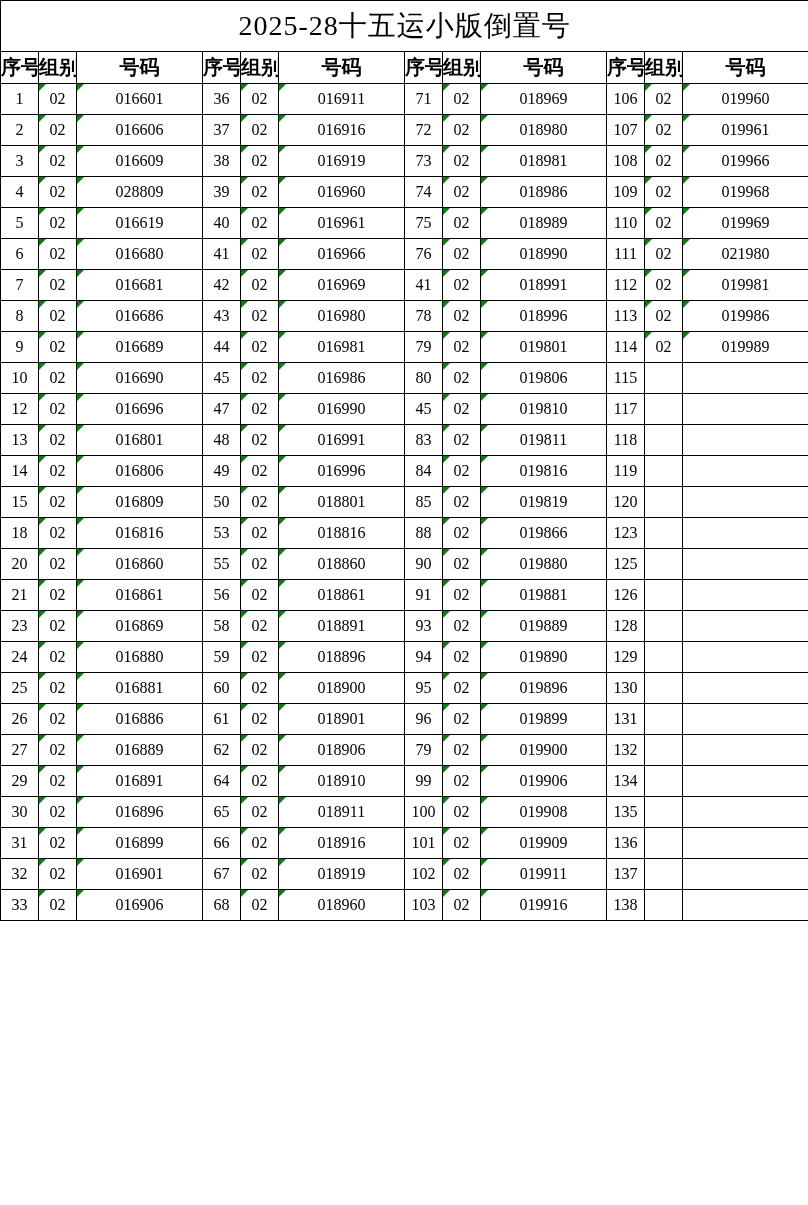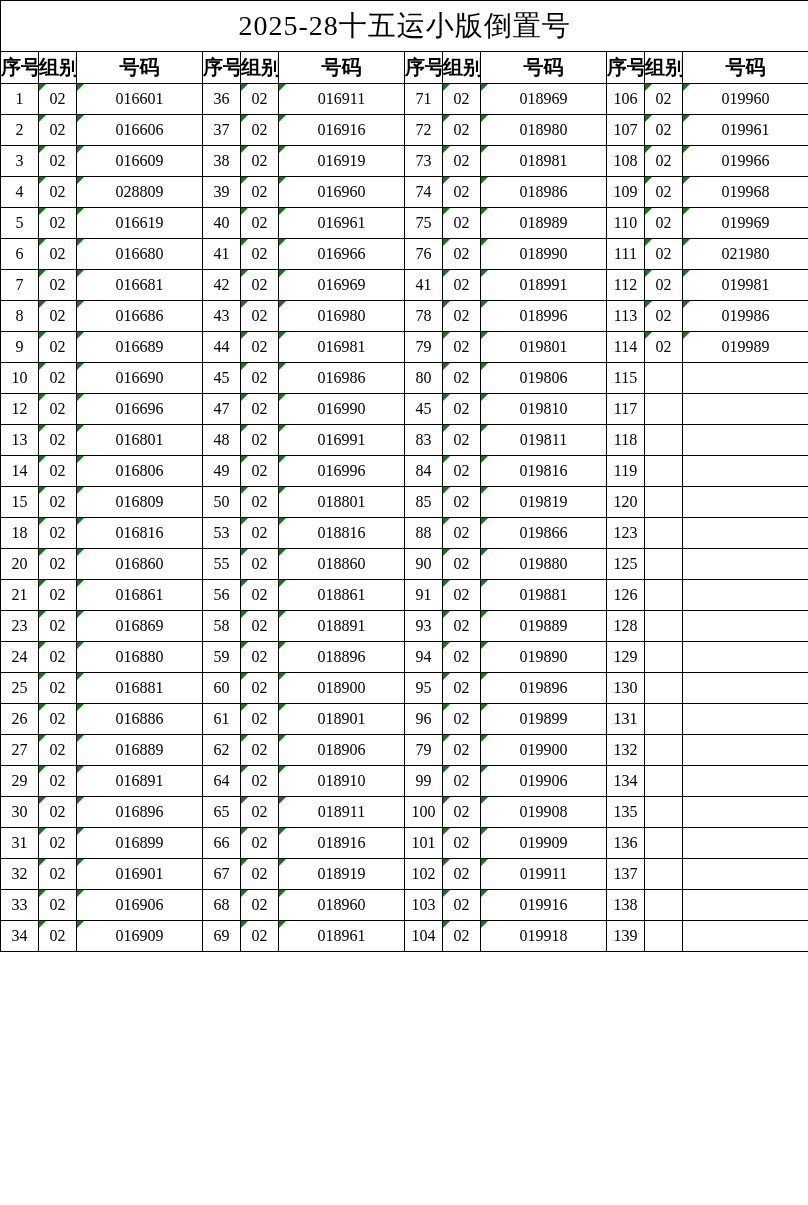--- a/index.html
+++ b/index.html
@@ -468,28 +468,14 @@
         <td>68</td>
         <td class="marked">02</td>
         <td class="marked">018960</td>
         <td>103</td>
         <td class="marked">02</td>
         <td class="marked">019916</td>
         <td>138</td>
         <td></td>
         <td></td>
       </tr>
-      <tr class="data-row">
-        <td>34</td>
-        <td class="marked">02</td>
-        <td class="marked">016909</td>
-        <td>69</td>
-        <td class="marked">02</td>
-        <td class="marked">018961</td>
-        <td>104</td>
-        <td class="marked">02</td>
-        <td class="marked">019918</td>
-        <td>139</td>
-        <td></td>
-        <td></td>
-      </tr>
     </tbody>
 </table>
 
 </body></html>

